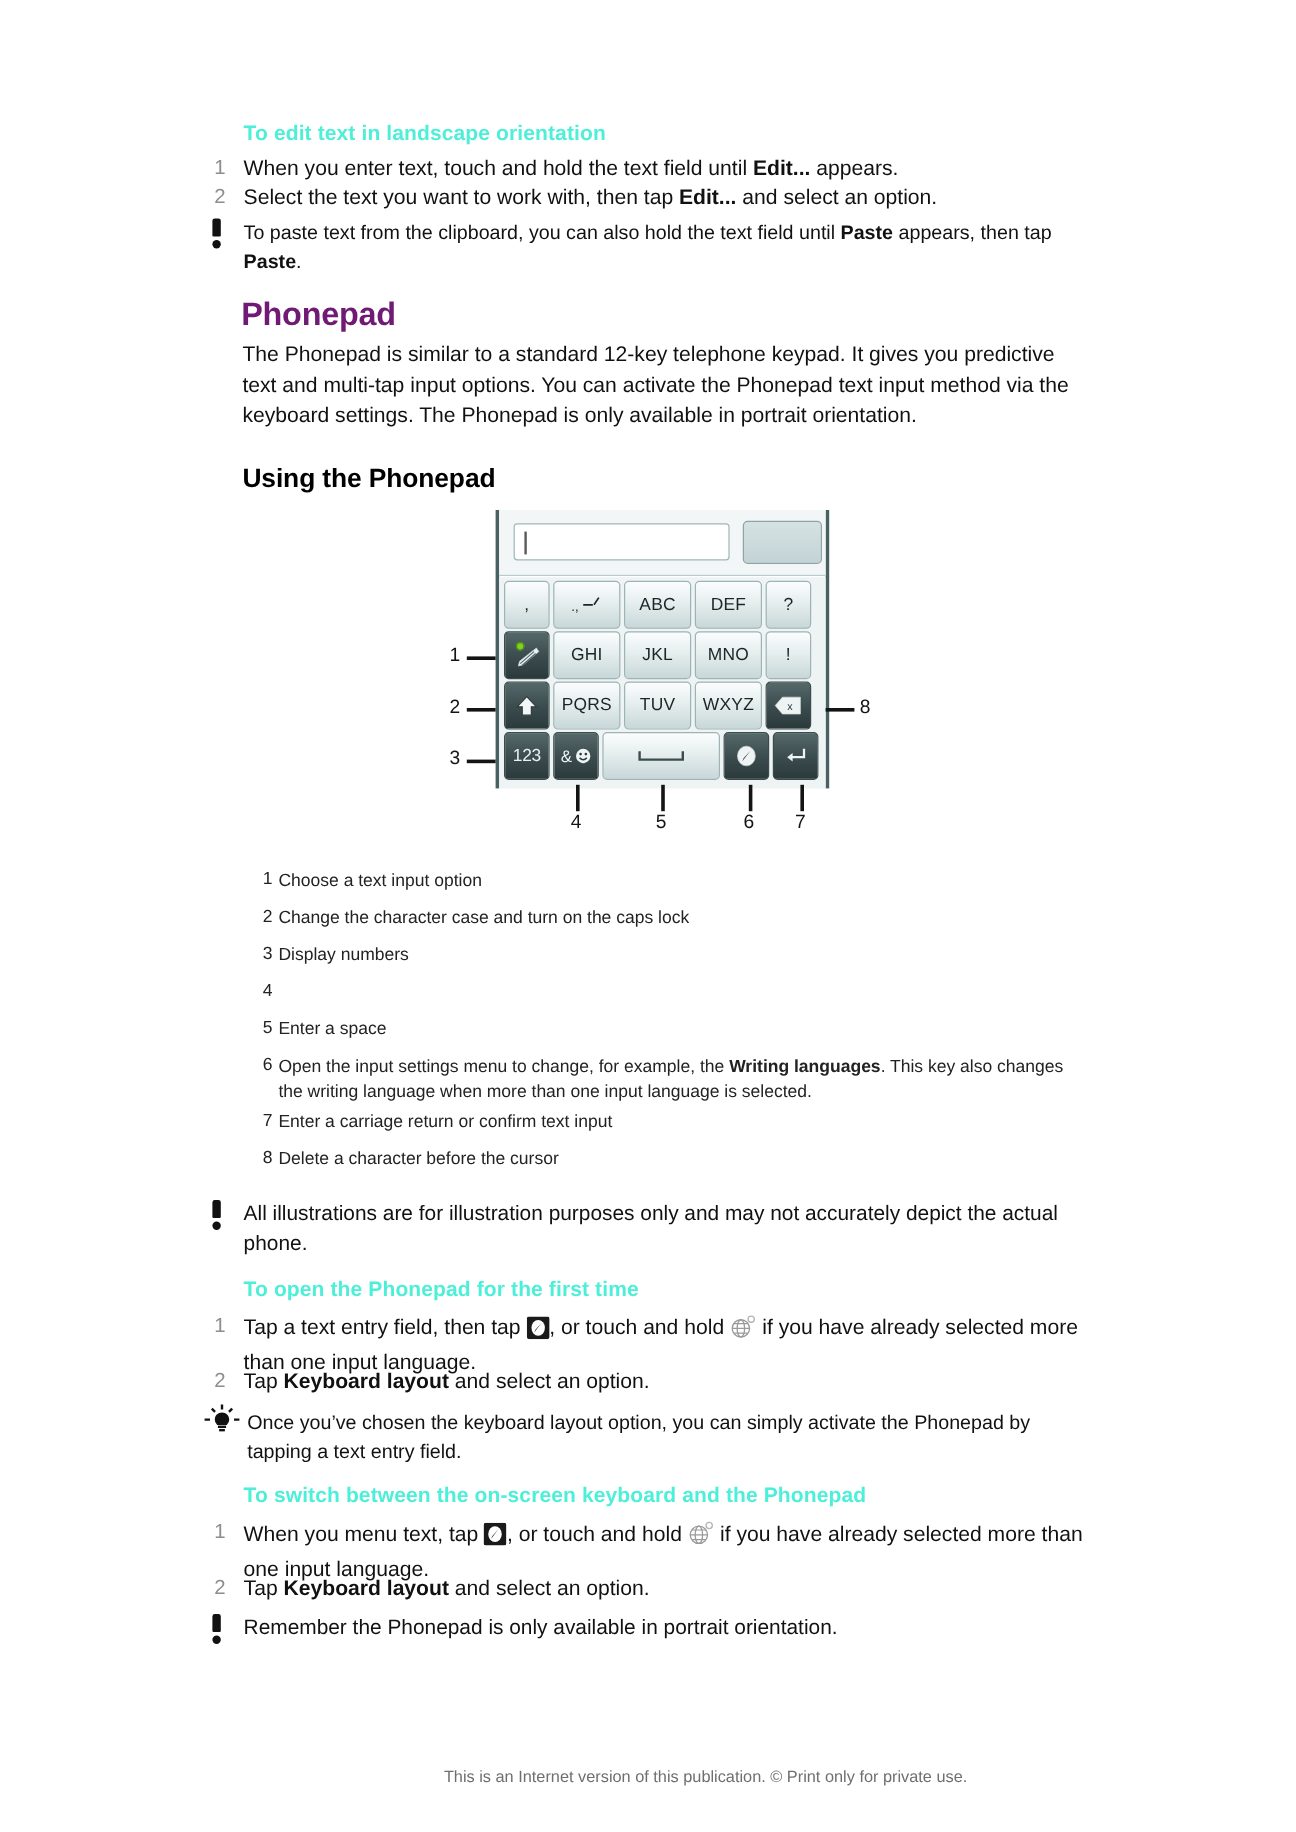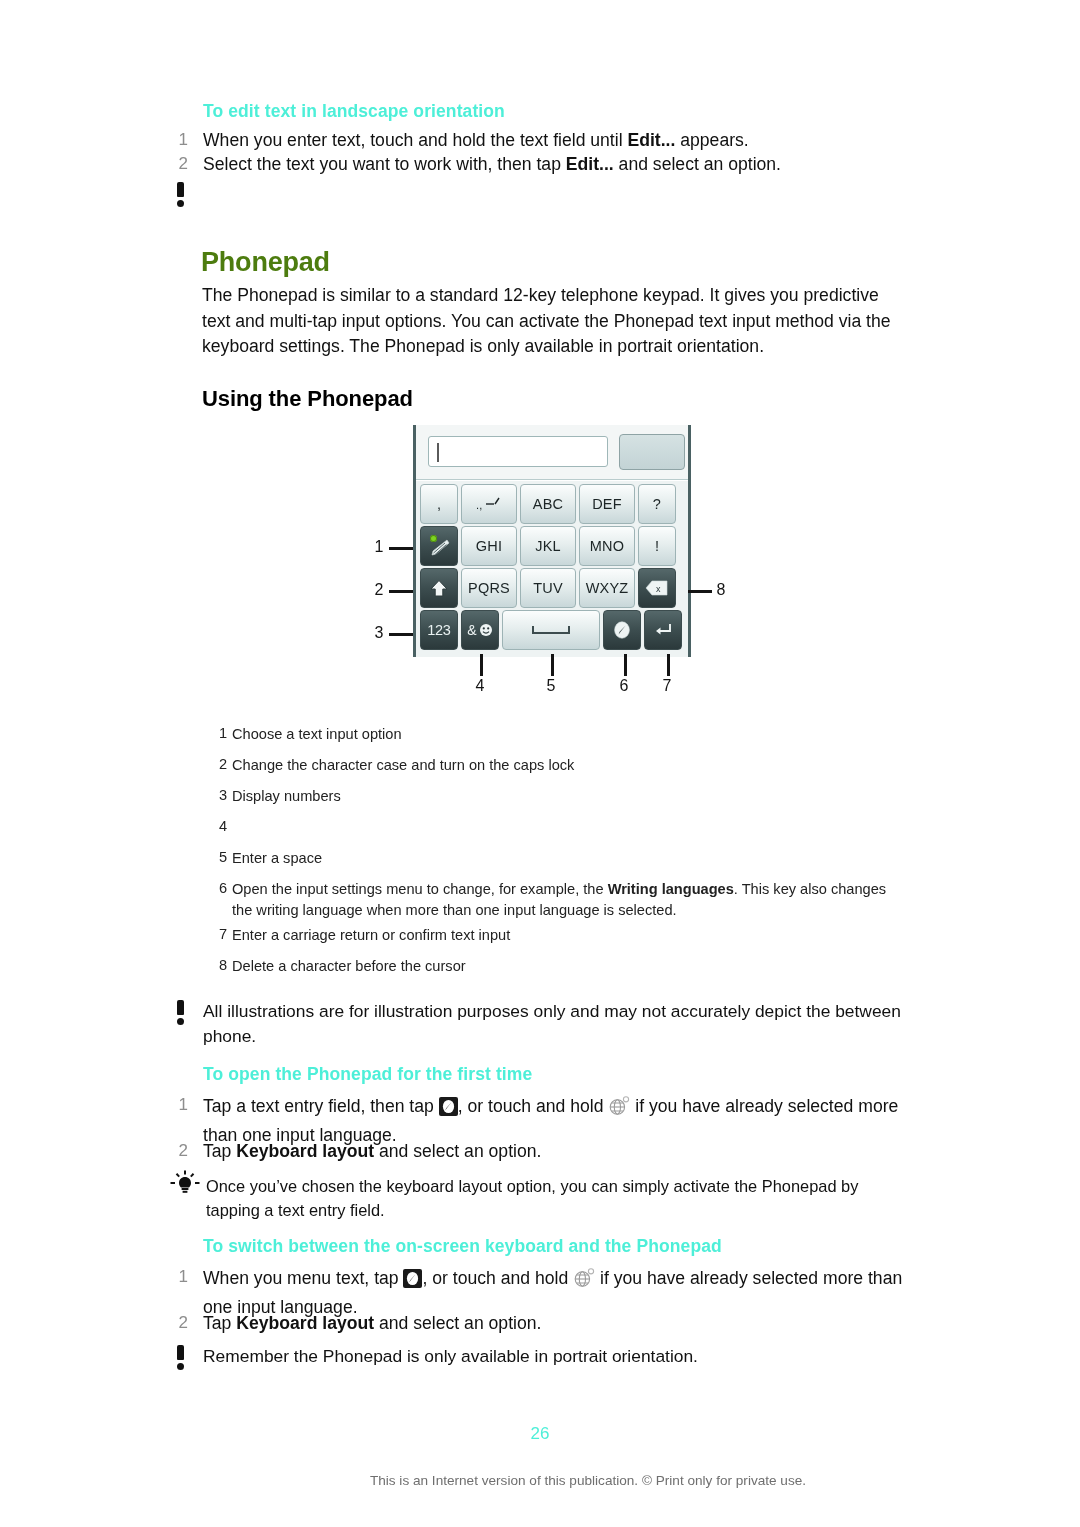--- a/index.html
+++ b/index.html
@@ -29,21 +29,21 @@
     color: #4defd8;
     font-weight: bold;
     font-size: 17.5px;
     letter-spacing: .1px;
     white-space: nowrap;
   }
   .h1 {
     position: absolute;
     font-size: 27px;
     font-weight: bold;
-    color: #4d7c0f;
+    color: #701a75;
     letter-spacing: -.2px;
     text-align: center;
   }
   .h2 {
     position: absolute;
     font-size: 22px;
     font-weight: bold;
     color: #000;
     letter-spacing: -.1px;
   }
@@ -266,20 +266,23 @@
 
   <div class="num" style="left:172px; top:154px;">2</div>
   <div class="step" style="left:203px; top:152px; width:700px;">
     <span>Select the text you want to work with, then tap </span><b>Edit...</b><span> and select an option.</span>
   </div>
 
   <div class="excl" style="left:172px; top:182px;">
     <div class="bar"></div>
     <div class="dot"></div>
   </div>
+  <div class="note" style="left:203px; top:182px; width:700px;">
+    <span>To paste text from the clipboard, you can also hold the text field until </span><b>Paste</b><span> appears, then tap </span><b>Paste</b><span>.</span>
+  </div>
 
   <div class="h1" style="left:201px; top:247px;">Phonepad</div>
 
   <div class="para" style="left:202px; top:283px; width:700px;">The Phonepad is similar to a standard 12-key telephone keypad. It gives you predictive text and multi-tap input options. You can activate the Phonepad text input method via the keyboard settings. The Phonepad is only available in portrait orientation.</div>
 
   <div class="h2" style="left:202px; top:386px;">Using the Phonepad</div>
 
   <div id="kbd-figure">
 
     <div class="kb-shell"></div>
@@ -445,21 +448,21 @@
   <div class="listnum" style="left:213px; top:926px;">7</div>
   <div class="listtxt" style="left:232px; top:925px; width:670px;">Enter a carriage return or confirm text input</div>
 
   <div class="listnum" style="left:213px; top:957px;">8</div>
   <div class="listtxt" style="left:232px; top:956px; width:670px;">Delete a character before the cursor</div>
 
   <div class="excl" style="left:172px; top:1000px;">
     <div class="bar"></div>
     <div class="dot"></div>
   </div>
-  <div class="note" style="left:203px; top:999px; width:700px; font-size:17.4px; line-height:25px;">All illustrations are for illustration purposes only and may not accurately depict the between phone.</div>
+  <div class="note" style="left:203px; top:999px; width:700px; font-size:17.4px; line-height:25px;">All illustrations are for illustration purposes only and may not accurately depict the actual phone.</div>
 
   <div class="sec-head" style="left:203px; top:1064px;">To open the Phonepad for the first time</div>
 
   <div class="num" style="left:172px; top:1095px;">1</div>
   <div class="step" style="left:203px; top:1092px; width:700px; line-height:29px;">
     <span>Tap a text entry field, then tap </span><svg width="19" height="19" viewBox="0 0 19 19" style="vertical-align:-4px;">
         <rect x="0" y="0" width="19" height="19" rx="2" fill="#1a1a1a"></rect>
         <ellipse cx="9.5" cy="9.5" rx="5.6" ry="6.6" fill="#ffffff"></ellipse>
         <path d="M12.4 5.2 L7.6 11.6 L6.2 13.6 L7.2 11.2 Z" fill="#1a1a1a"></path>
       </svg><span>, or touch and hold </span><svg width="22" height="22" viewBox="0 0 22 22" style="vertical-align:-5px;">
@@ -513,16 +516,15 @@
   <div class="step" style="left:203px; top:1311px; width:700px;">
     <span>Tap </span><b>Keyboard layout</b><span> and select an option.</span>
   </div>
 
   <div class="excl" style="left:172px; top:1345px;">
     <div class="bar"></div>
     <div class="dot"></div>
   </div>
   <div class="note" style="left:203px; top:1344px; width:700px; font-size:17.4px;">Remember the Phonepad is only available in portrait orientation.</div>
 
-  <div class="pageno" style="left:0; top:1424px;">26</div>
   <div class="footer" style="left:16px; top:1473px;padding-left:32px;">This is an Internet version of this publication. © Print only for private use.</div>
 
 </div>
 
 </body></html>

